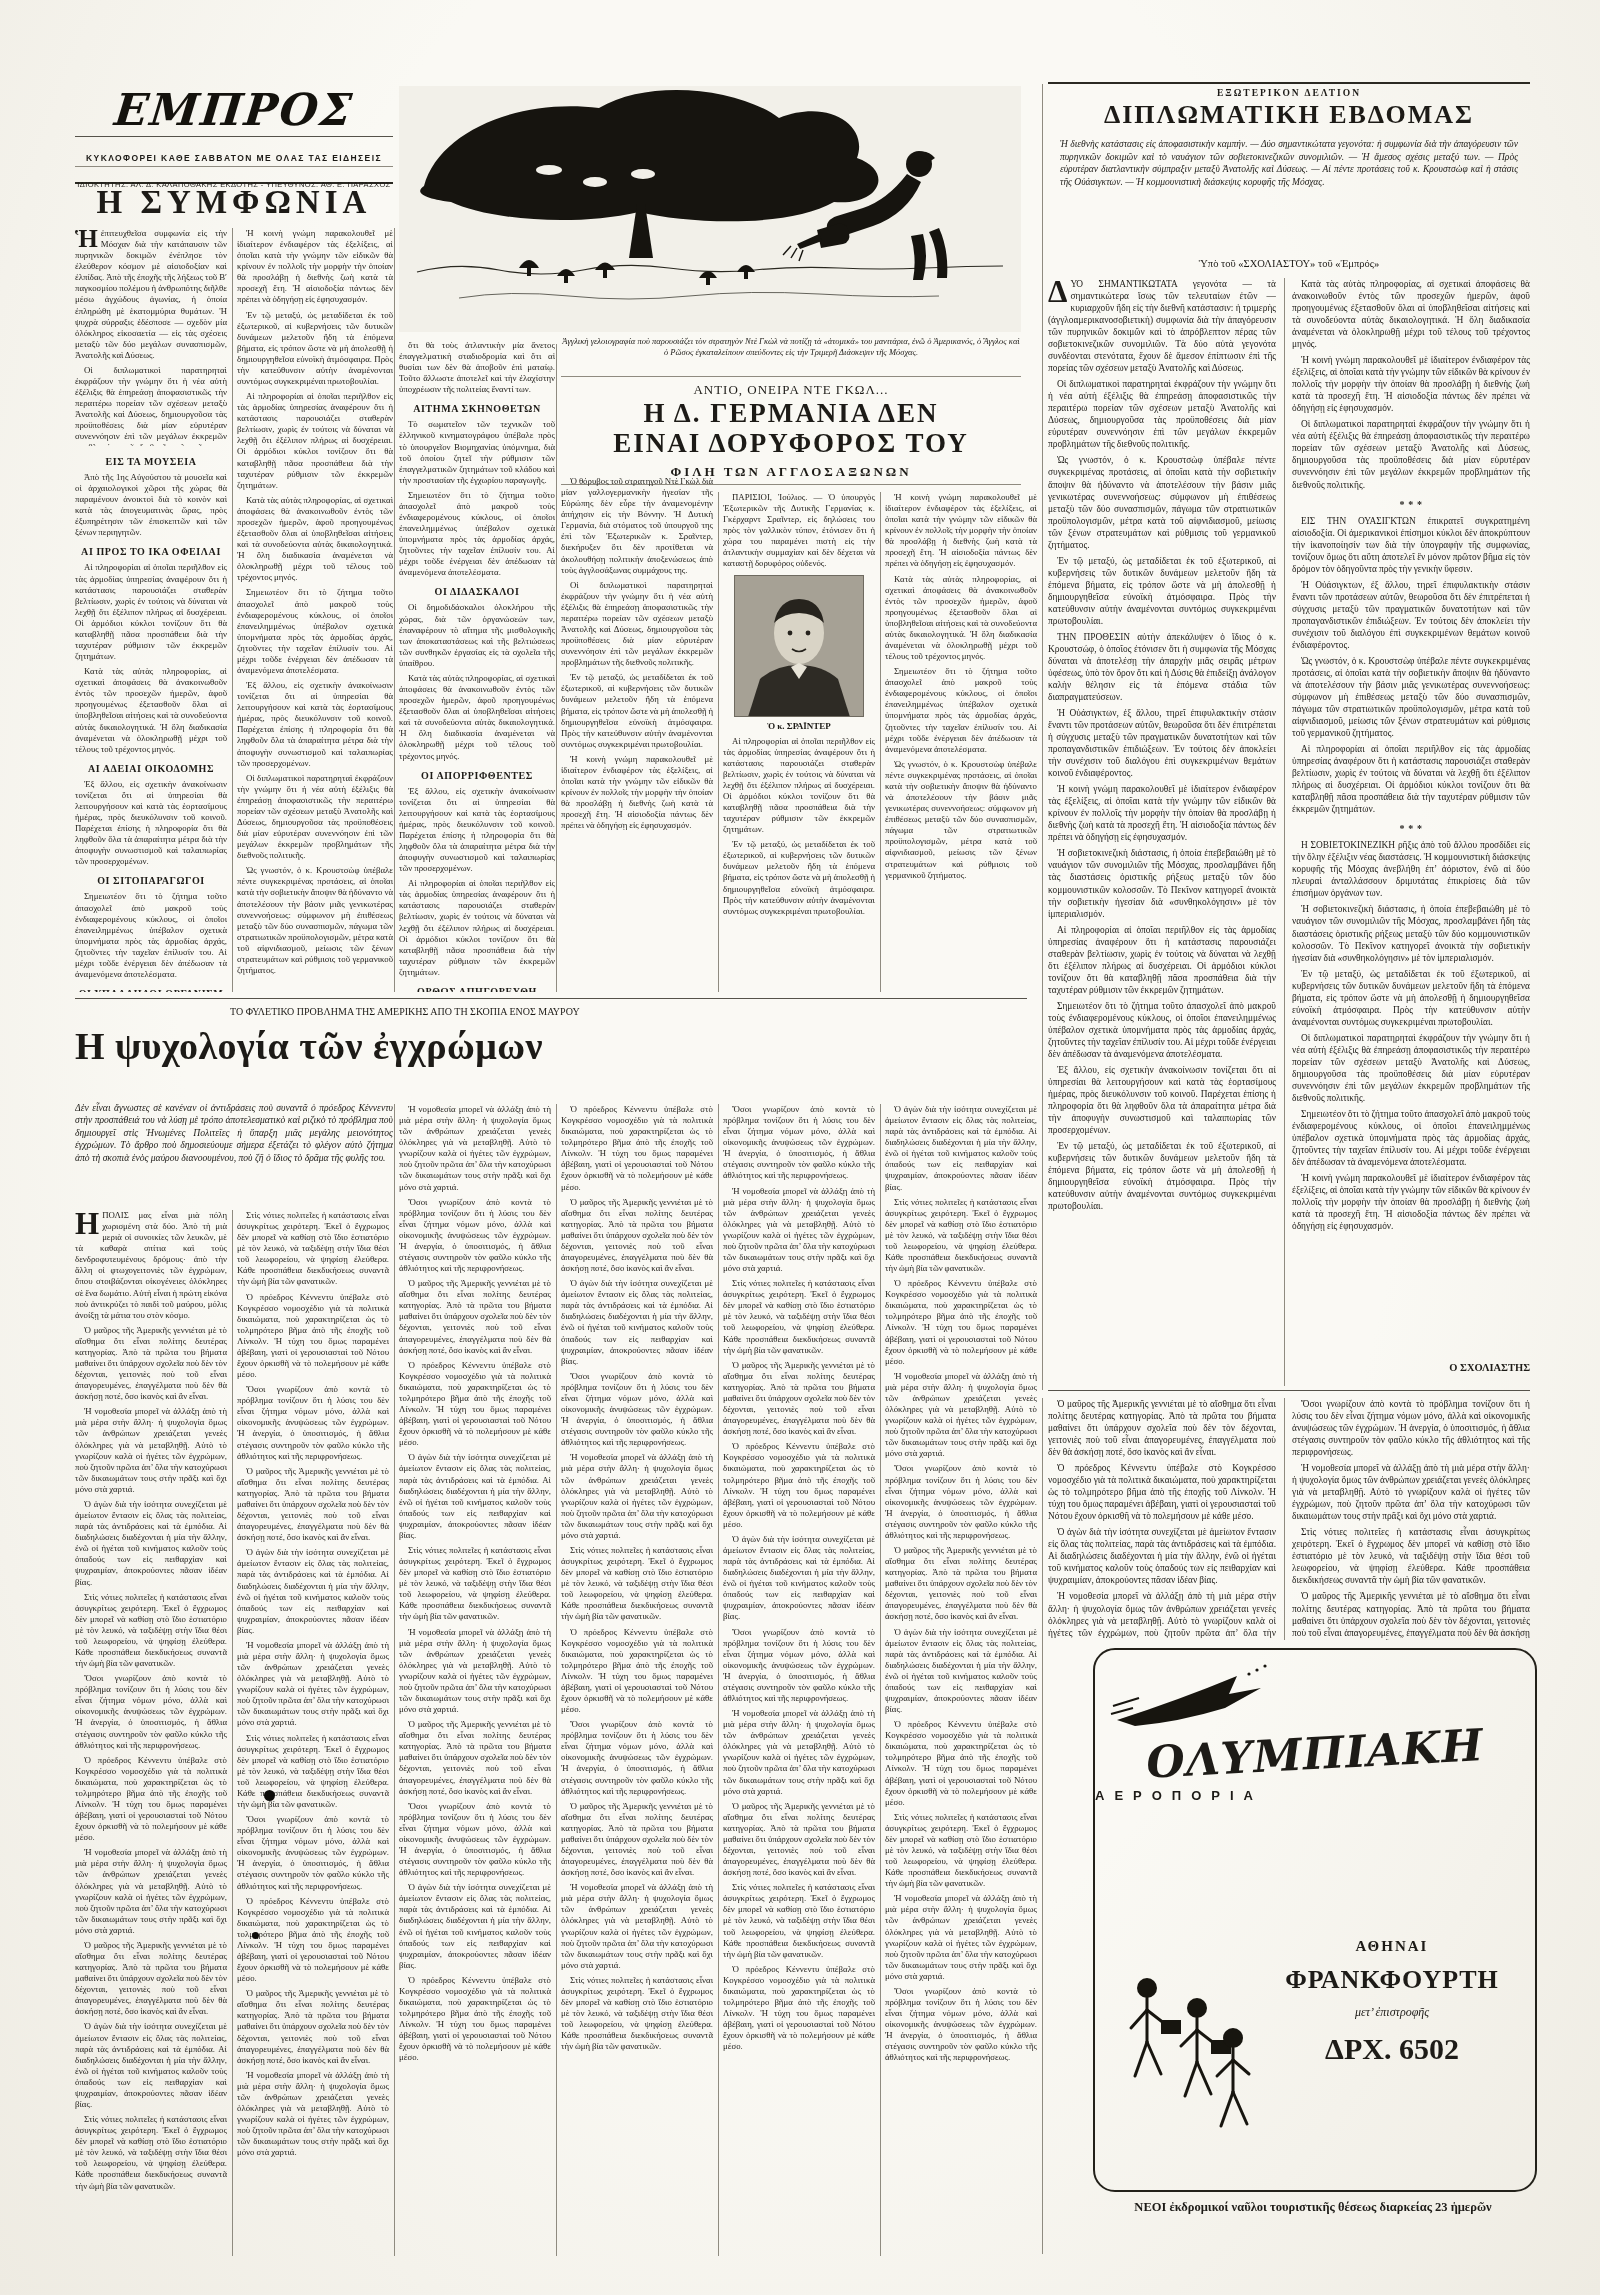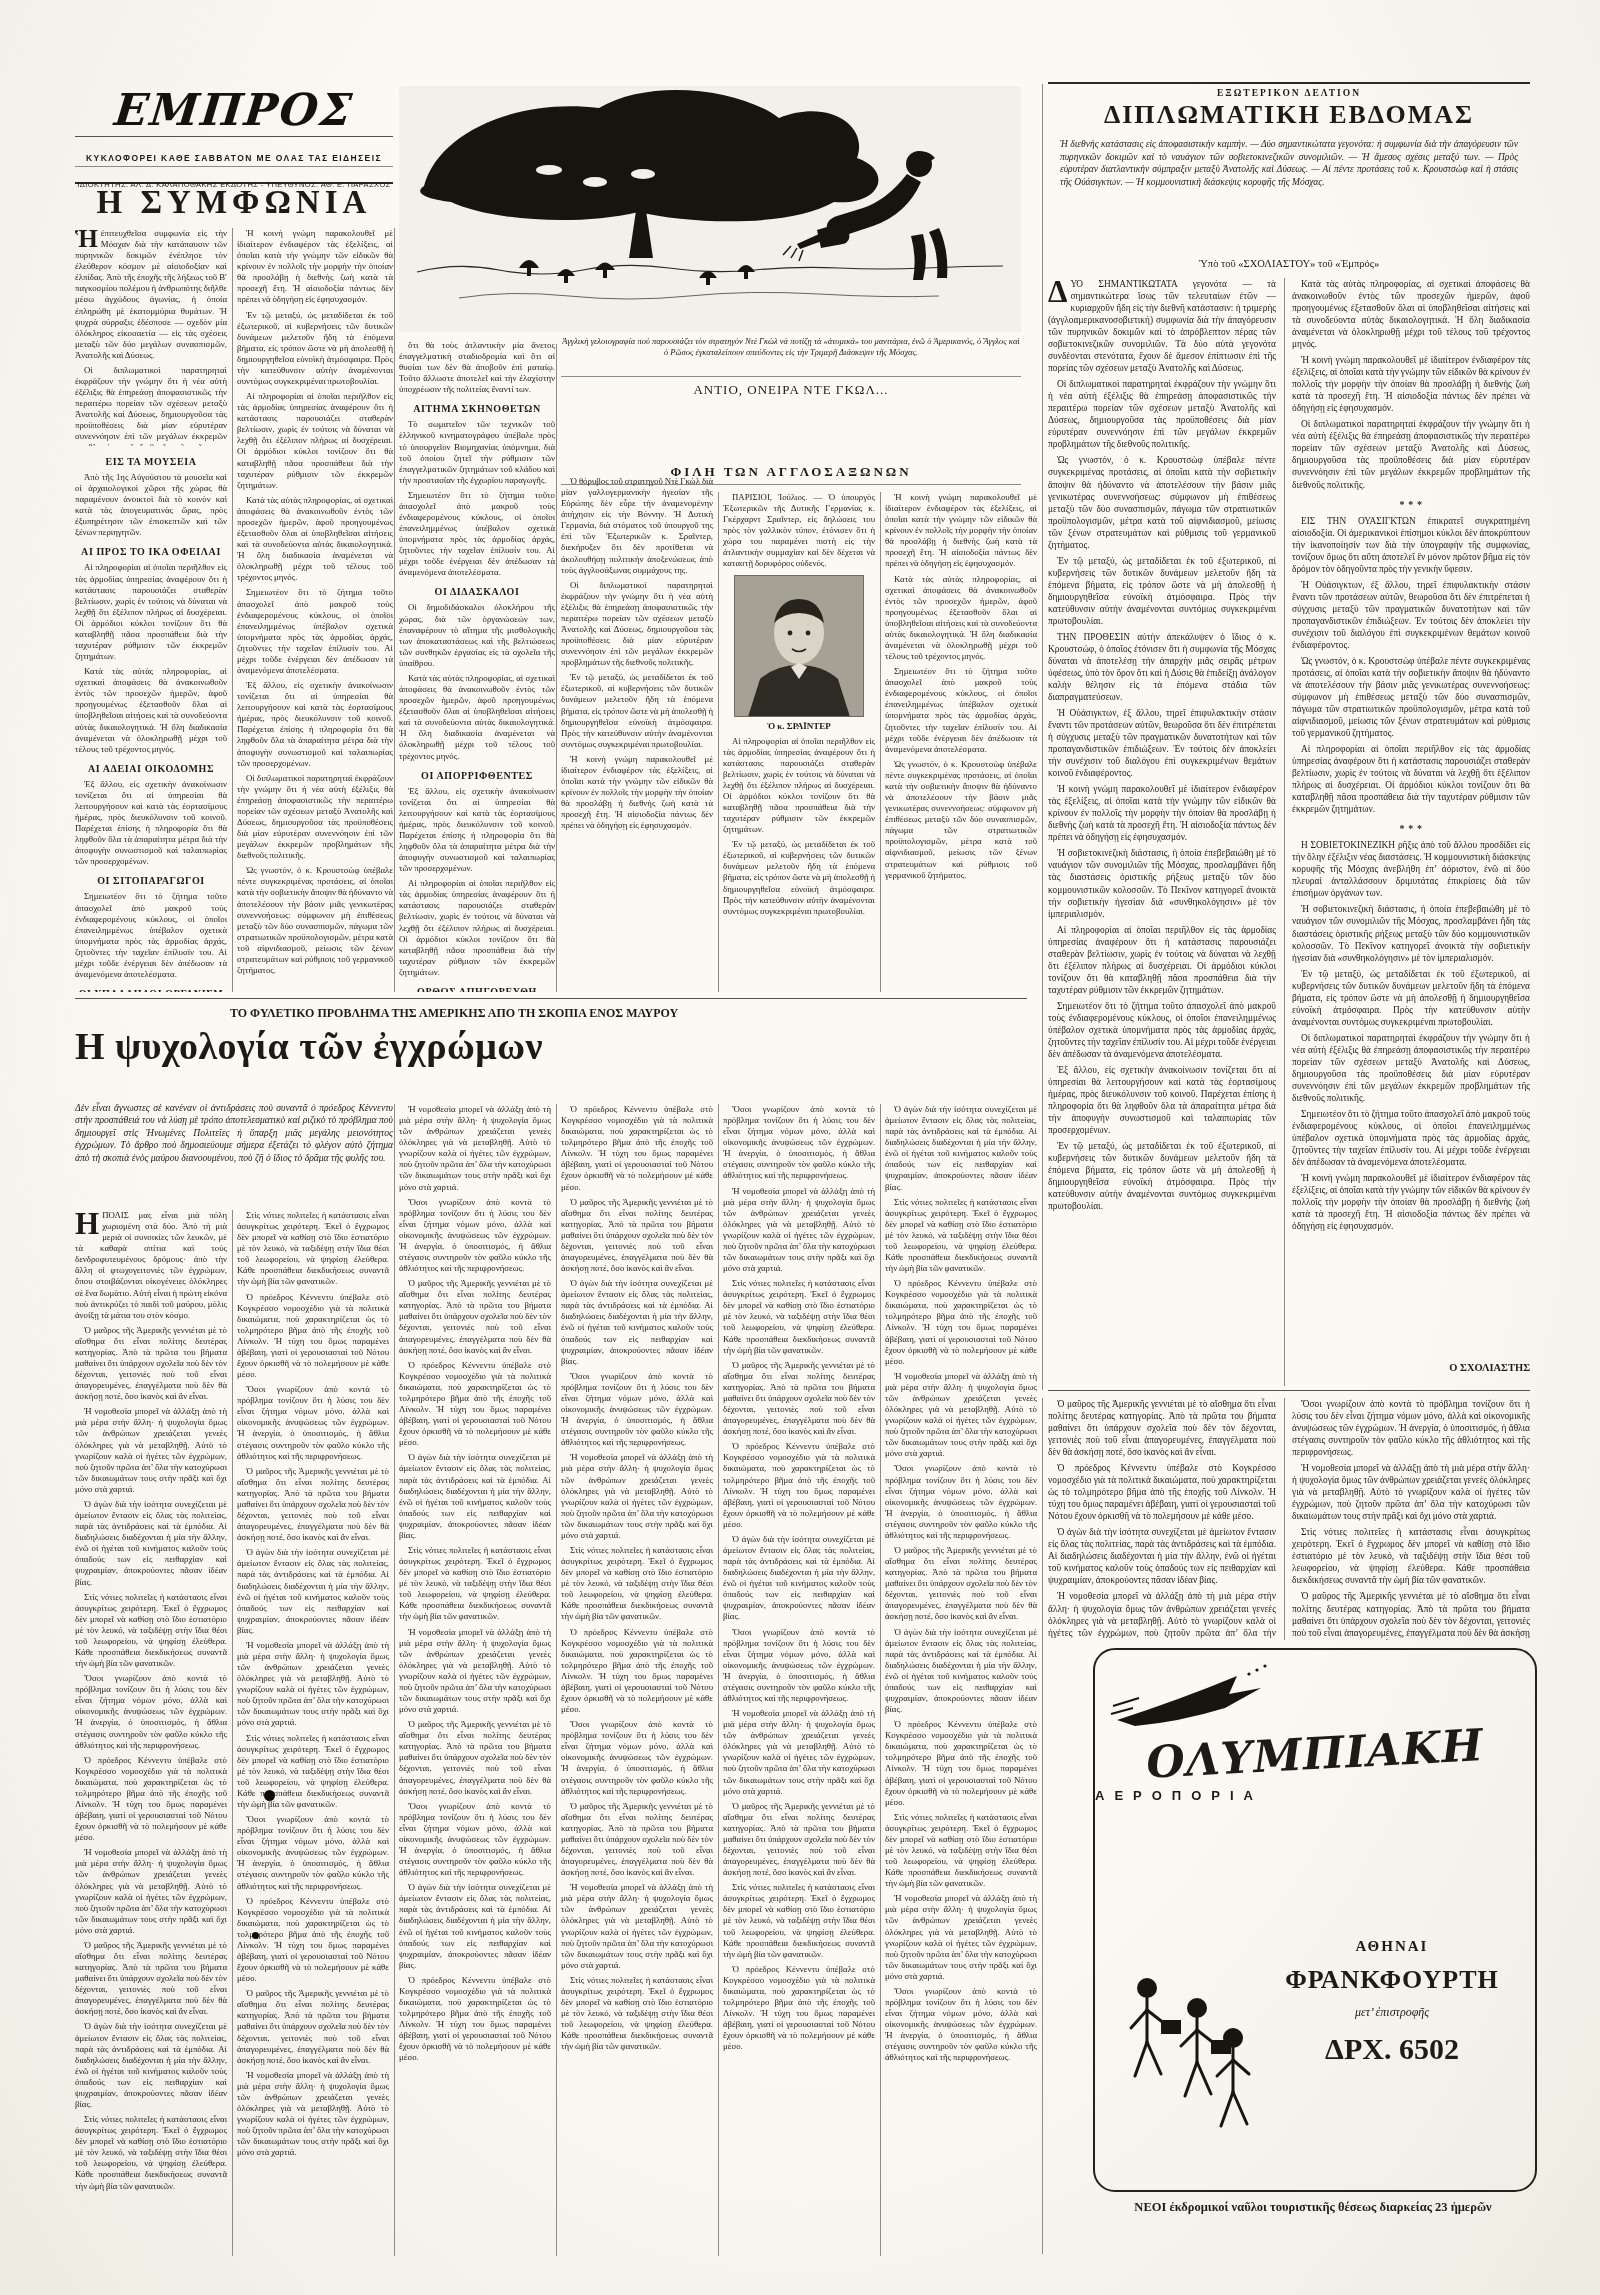--- a/index.html
+++ b/index.html
@@ -23,21 +23,21 @@
            margin-top:3px;border-top:1px solid #8f8b80;padding-top:13px;padding-bottom:3px;}
   
   .h-agreement{font-weight:bold;font-size:33px;letter-spacing:5px;text-align:center;}
   .g-kicker{font-weight:normal;font-size:13px;letter-spacing:1px;text-align:center;}
   .g-title{font-weight:bold;font-size:27px;line-height:1.12;letter-spacing:2px;text-align:center;}
   .g-sub{font-weight:bold;font-size:13px;letter-spacing:3px;text-align:center;}
   .dip-eyebrow{font-weight:bold;font-size:9.5px;letter-spacing:2px;text-align:center;}
   .dip-title{font-weight:bold;font-size:26px;letter-spacing:2px;text-align:center;}
   .dip-summary{font-style:italic;font-size:9.5px;line-height:1.32;text-align:justify;}
   .dip-byline{font-size:10.5px;text-align:center;}
-  .feat-kicker{font-weight:bold;font-size:12px;text-align:center;white-space:nowrap;}
+  .feat-kicker{font-weight:normal;font-size:10px;text-align:center;white-space:nowrap;}
   .feat-title{font-weight:bold;font-size:38px;letter-spacing:.5px;}
   .feat-intro{font-style:italic;font-size:9.6px;line-height:1.3;text-align:justify;}
   .signoff{font-weight:bold;font-size:10.5px;text-align:right;}
   
   .txt{overflow:hidden;}
   .txt .bp{font-size:8.8px;line-height:1.26;text-align:justify;text-indent:9px;margin:0 0 4px;
            word-spacing:-.3px;}
   .dip .bp{font-size:9.4px;line-height:1.28;}
   .bh{font-weight:bold;font-size:10px;letter-spacing:.6px;text-align:center;margin:8px 0 5px;}
   .dropcap .bp:first-child{text-indent:0;}
@@ -156,20 +156,24 @@
             <path d="M392,160 l-8,9"></path>
             <path d="M404,164 l-4,11"></path>
         </g>
       </g>
     </svg>
   </figure>
   <div class="cartoon-cap">Ἀγγλικὴ γελοιογραφία ποὺ παρουσιάζει τὸν στρατηγὸν Ντὲ Γκὼλ νὰ ποτίζῃ τὰ «ἀτομικά» του μανιτάρια, ἐνῶ ὁ Ἀμερικανός, ὁ Ἄγγλος καὶ ὁ Ρῶσος ἐγκαταλείπουν σπεύδοντες εἰς τὴν Τριμερῆ Διάσκεψιν τῆς Μόσχας.</div>
 
   <div class="hl" style="left:561px;top:376px;width:460px;background:#8f8b80;"></div>
   <div class="abs g-kicker" style="left:561px;top:382px;width:460px;">ΑΝΤΙΟ, ΟΝΕΙΡΑ ΝΤΕ ΓΚΩΛ...</div>
+  <h2 class="abs" style="left:561px;top:398px;width:460px;">
+    <span class="g-title" style="display:block;">Η Δ. ΓΕΡΜΑΝΙΑ ΔΕΝ</span>
+    <span class="g-title" style="display:block;">ΕΙΝΑΙ ΔΟΡΥΦΟΡΟΣ ΤΟΥ</span>
+  </h2>
   <div class="abs g-sub" style="left:561px;top:464px;width:460px;">ΦΙΛΗ ΤΩΝ ΑΓΓΛΟΣΑΞΩΝΩΝ</div>
   <div class="hl" style="left:561px;top:484px;width:460px;background:#8f8b80;"></div>
 
   <div class="abs txt" style="left:561px;top:476px;width:152px;height:500px;">
       <p class="bp">Ὁ θόρυβος τοῦ στρατηγοῦ Ντὲ Γκὼλ διὰ μίαν γαλλογερμανικὴν ἡγεσίαν τῆς Εὐρώπης δὲν εὗρε τὴν ἀναμενομένην ἀπήχησιν εἰς τὴν Βόννην. Ἡ Δυτικὴ Γερμανία, διὰ στόματος τοῦ ὑπουργοῦ της ἐπὶ τῶν Ἐξωτερικῶν κ. Σραῖντερ, διεκήρυξεν ὅτι δὲν προτίθεται νὰ ἀκολουθήσῃ πολιτικὴν ἀποξενώσεως ἀπὸ τοὺς ἀγγλοσάξωνας συμμάχους της.</p>
       <p class="bp">Οἱ διπλωματικοὶ παρατηρηταὶ ἐκφράζουν τὴν γνώμην ὅτι ἡ νέα αὐτὴ ἐξέλιξις θὰ ἐπηρεάσῃ ἀποφασιστικῶς τὴν περαιτέρω πορείαν τῶν σχέσεων μεταξὺ Ἀνατολῆς καὶ Δύσεως, δημιουργοῦσα τὰς προϋποθέσεις διὰ μίαν εὐρυτέραν συνεννόησιν ἐπὶ τῶν μεγάλων ἐκκρεμῶν προβλημάτων τῆς διεθνοῦς πολιτικῆς.</p>
       <p class="bp">Ἐν τῷ μεταξύ, ὡς μεταδίδεται ἐκ τοῦ ἐξωτερικοῦ, αἱ κυβερνήσεις τῶν δυτικῶν δυνάμεων μελετοῦν ἤδη τὰ ἑπόμενα βήματα, εἰς τρόπον ὥστε νὰ μὴ ἀπολεσθῇ ἡ δημιουργηθεῖσα εὐνοϊκὴ ἀτμόσφαιρα. Πρὸς τὴν κατεύθυνσιν αὐτὴν ἀναμένονται συντόμως συγκεκριμέναι πρωτοβουλίαι.</p>
       <p class="bp">Ἡ κοινὴ γνώμη παρακολουθεῖ μὲ ἰδιαίτερον ἐνδιαφέρον τὰς ἐξελίξεις, αἱ ὁποῖαι κατὰ τὴν γνώμην τῶν εἰδικῶν θὰ κρίνουν ἐν πολλοῖς τὴν μορφὴν τὴν ὁποίαν θὰ προσλάβῃ ἡ διεθνὴς ζωὴ κατὰ τὰ προσεχῆ ἔτη. Ἡ αἰσιοδοξία πάντως δὲν πρέπει νὰ ὁδηγήσῃ εἰς ἐφησυχασμόν.</p>
     </div>
   <div class="abs txt" style="left:723px;top:492px;width:152px;height:500px;">

